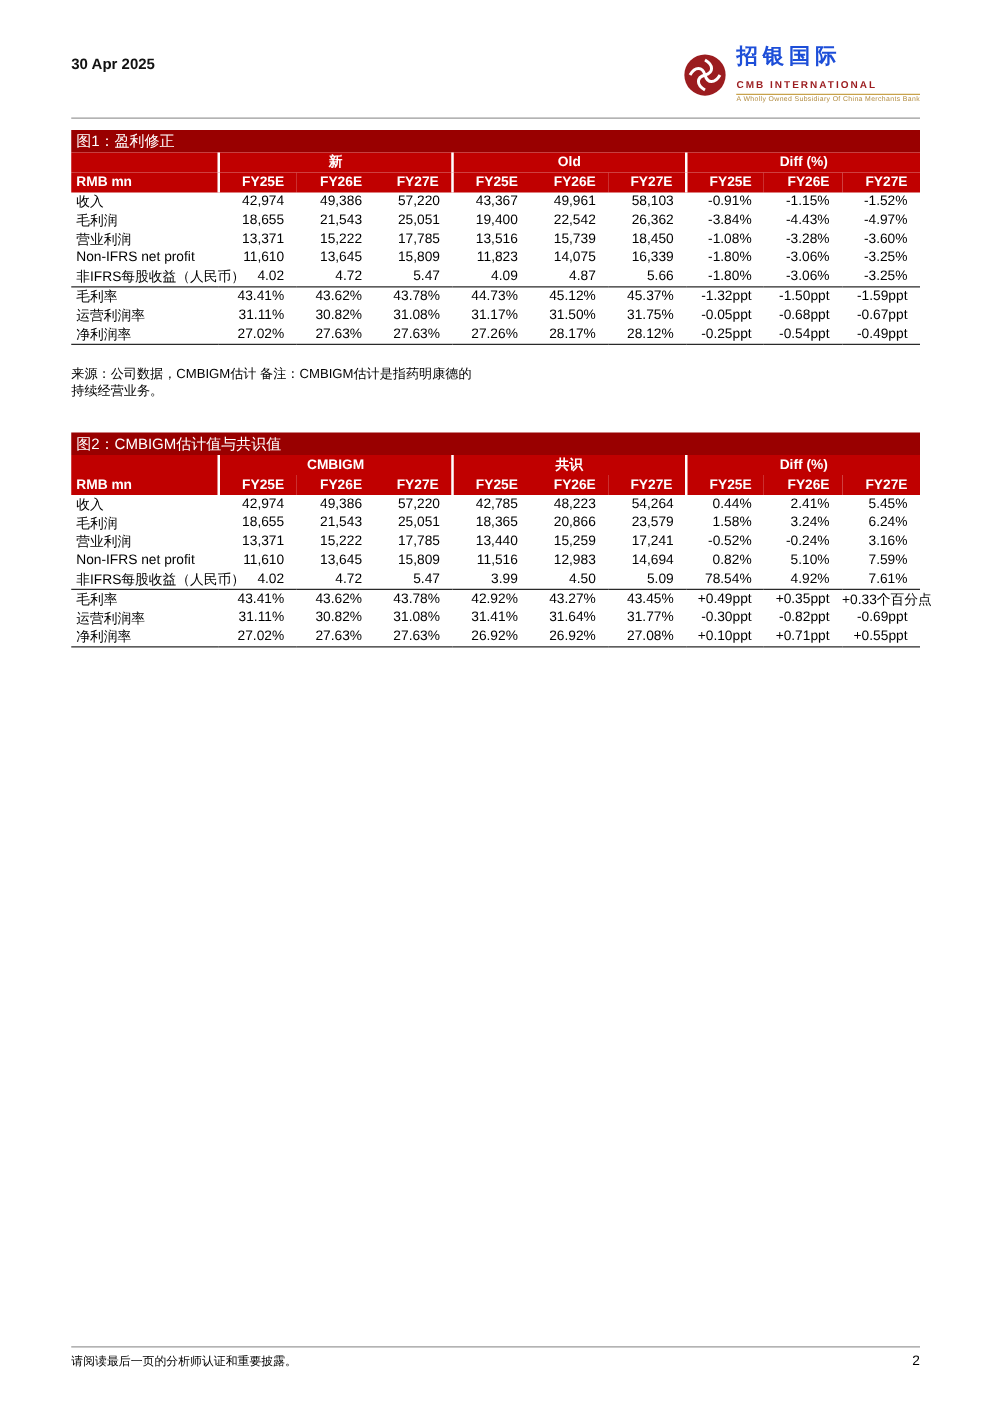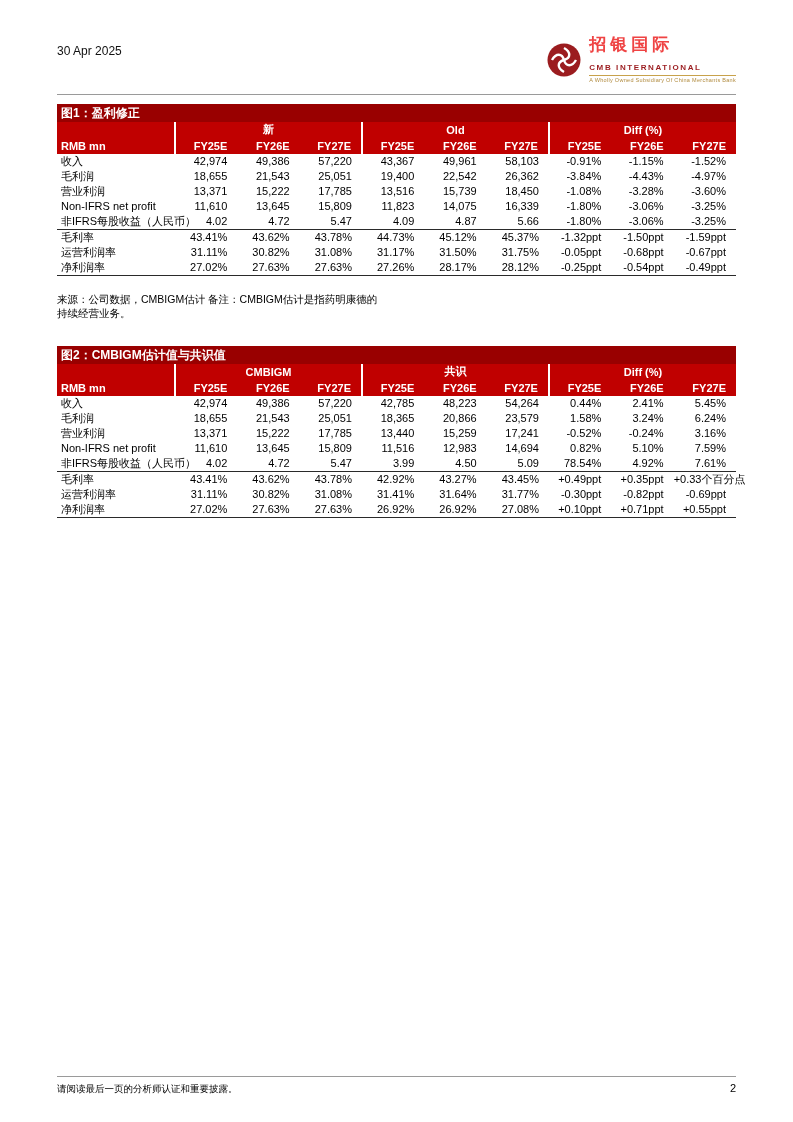--- a/index.html
+++ b/index.html
@@ -13,36 +13,36 @@
   }
   .content { margin: 0 57px; }
 
   
   .top {
     padding-top: 36px;
     display: flex;
     justify-content: space-between;
     align-items: flex-start;
   }
-  .date { font-size: 12px; font-weight: normal; color: #111; padding-top: 8px; }
+  .date { font-size: 12px; font-weight: bold; color: #111; padding-top: 8px; }
   .logo { display: flex; gap: 7px; align-items: center; }
   .logo-emblem { width: 36px; height: 36px; flex: 0 0 auto; }
   .logo-text { line-height: 1; }
-  .logo-cn { font-size: 17px; font-weight: bold; color: #ef4444; letter-spacing: 4px; }
+  .logo-cn { font-size: 17px; font-weight: bold; color: #1d4ed8; letter-spacing: 4px; }
   .logo-en { font-size: 8px; font-weight: bold; color: #9B1C1F; letter-spacing: 1.6px; margin-top: 11px; }
   .logo-tagline { font-size: 5.5px; color: #B08A3E; margin-top: 3px; border-top: 1px solid #C8A24B; padding-top: 2px; letter-spacing: 0.3px; }
   .divider { border-top: 1px solid #9a9a9a; margin-top: 10px; }
 
   
   .figure { margin-top: 9px; }
   .figure + .figure { margin-top: 26px; }
   .fig-title {
     background: #990000;
     color: #fff;
-    font-weight: bold;
+    font-weight: normal;
     font-size: 12px;
     height: 18px;
     line-height: 18px;
     padding-left: 4px;
   }
   .data-table {
     width: 100%;
     border-collapse: collapse;
     table-layout: fixed;
     font-size: 11px;

